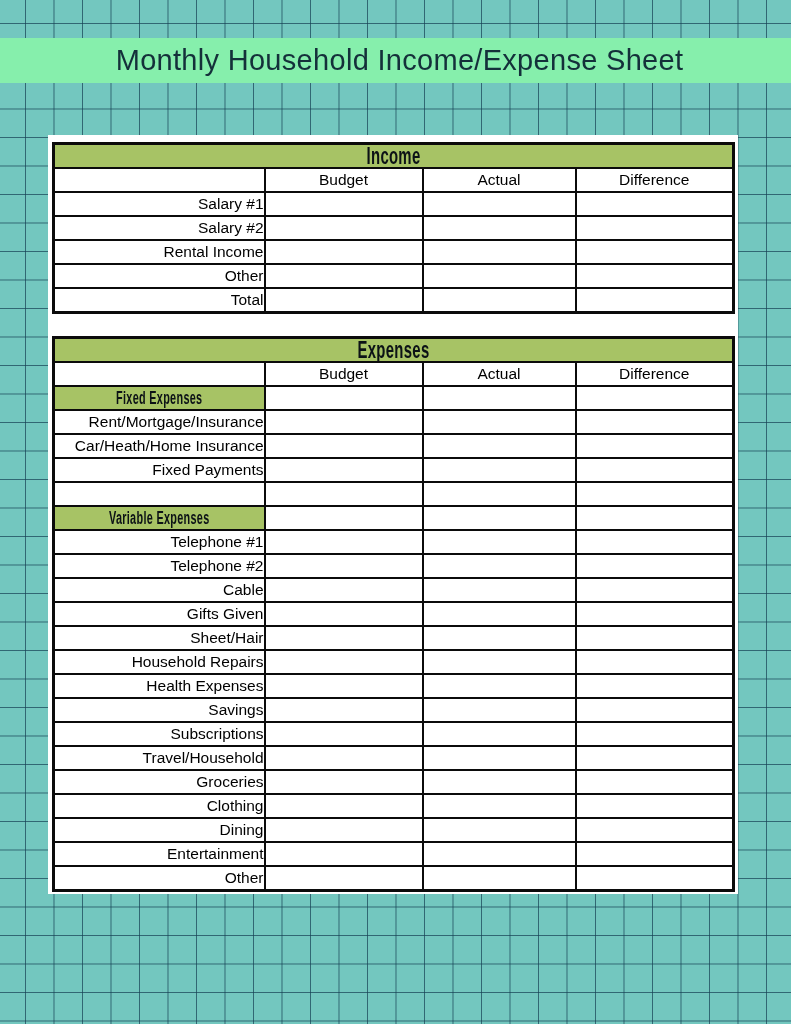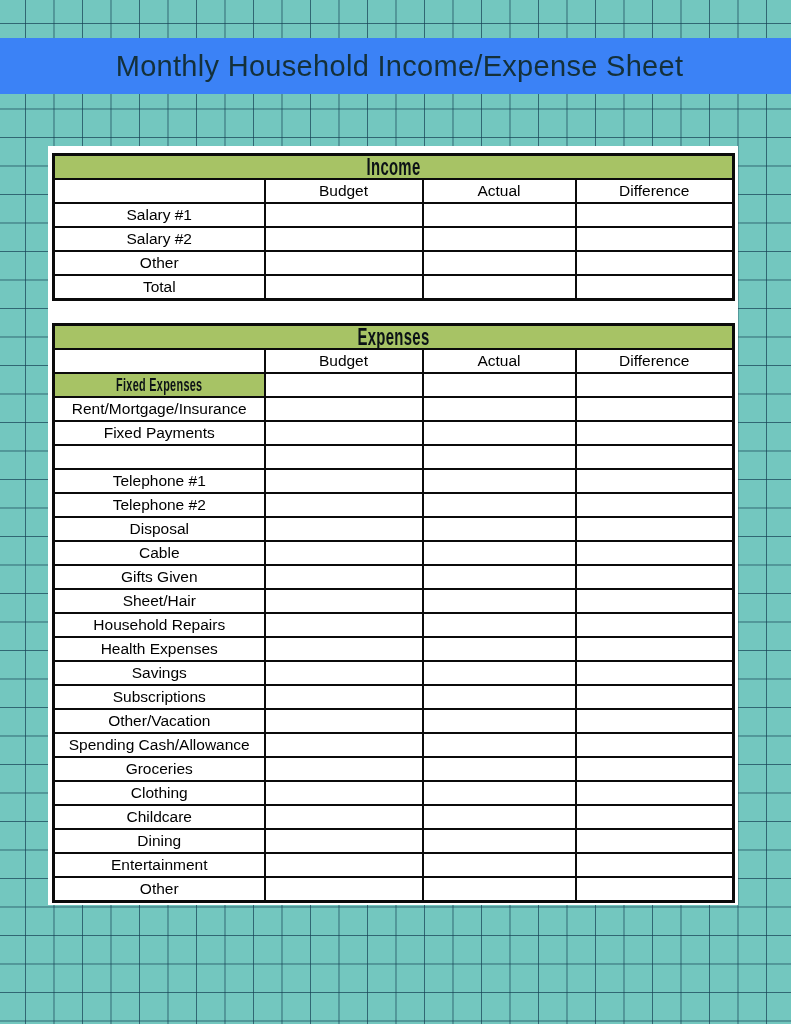--- a/index.html
+++ b/index.html
@@ -13,22 +13,22 @@
     background-color: #73c7bf;
     background-image:
       linear-gradient(to right, rgba(23,66,85,0.72) 1px, transparent 1px),
       linear-gradient(to bottom, rgba(23,66,85,0.72) 1px, transparent 1px);
     background-size: 28.5px 28.5px;
     background-position: -3.5px -5.5px;
     font-family: "Liberation Sans", sans-serif;
   }
 
   .title-band {
-    height: 56px;
-    background: #3b82f6;
+    height: 45px;
+    background: #86efac;
     display: flex;
     align-items: center;
     justify-content: center;
     padding-left: 8px;
   }
   .title-text {
     font-size: 29px;
     color: #14303a;
     letter-spacing: 0.3px;
   }
@@ -57,21 +57,21 @@
     color: #000000;
     overflow: hidden;
     white-space: nowrap;
   }
   .col-label { width: 211px; }
   .col-budget { width: 158px; }
   .col-actual { width: 153px; }
   .col-diff { width: 158px; }
 
   .band { background: #a7c365; }
-  .label-cell { text-align: center; padding-left: 6px; }
+  .label-cell { text-align: right; padding-left: 6px; }
   .colhead { text-align: center; }
 
   .condensed {
     display: block;
     text-align: center;
     font-weight: 700;
     transform: scaleX(0.62);
     transform-origin: 50% 50%;
     color: #0c1216;
     letter-spacing: 0.5px;
@@ -117,20 +117,26 @@
         <td></td>
         <td></td>
       </tr>
         <tr>
         <td class="label-cell">Salary #2</td>
         <td></td>
         <td></td>
         <td></td>
       </tr>
         <tr>
+        <td class="label-cell">Rental Income</td>
+        <td></td>
+        <td></td>
+        <td></td>
+      </tr>
+        <tr>
         <td class="label-cell">Other</td>
         <td></td>
         <td></td>
         <td></td>
       </tr>
         <tr>
         <td class="label-cell">Total</td>
         <td></td>
         <td></td>
         <td></td>
@@ -171,54 +177,62 @@
       </tr>
     </tbody>
     <tbody>
         <tr>
         <td class="label-cell">Rent/Mortgage/Insurance</td>
         <td></td>
         <td></td>
         <td></td>
       </tr>
         <tr>
+        <td class="label-cell">Car/Heath/Home Insurance</td>
+        <td></td>
+        <td></td>
+        <td></td>
+      </tr>
+        <tr>
         <td class="label-cell">Fixed Payments</td>
         <td></td>
         <td></td>
         <td></td>
       </tr>
       </tbody>
     <tbody>
       <tr>
         <td class="label-cell"></td>
         <td></td>
         <td></td>
         <td></td>
       </tr>
+      <tr>
+        <td class="band">
+          <span class="condensed sm">Variable Expenses</span>
+        </td>
+        <td></td>
+        <td></td>
+        <td></td>
+      </tr>
     </tbody>
     <tbody>
         <tr>
         <td class="label-cell">Telephone #1</td>
         <td></td>
         <td></td>
         <td></td>
       </tr>
         <tr>
         <td class="label-cell">Telephone #2</td>
         <td></td>
         <td></td>
         <td></td>
       </tr>
         <tr>
-        <td class="label-cell">Disposal</td>
-        <td></td>
-        <td></td>
-        <td></td>
-      </tr>
-        <tr>
         <td class="label-cell">Cable</td>
         <td></td>
         <td></td>
         <td></td>
       </tr>
         <tr>
         <td class="label-cell">Gifts Given</td>
         <td></td>
         <td></td>
         <td></td>
@@ -247,45 +261,33 @@
         <td></td>
         <td></td>
       </tr>
         <tr>
         <td class="label-cell">Subscriptions</td>
         <td></td>
         <td></td>
         <td></td>
       </tr>
         <tr>
-        <td class="label-cell">Other/Vacation</td>
-        <td></td>
-        <td></td>
-        <td></td>
-      </tr>
-        <tr>
-        <td class="label-cell">Spending Cash/Allowance</td>
+        <td class="label-cell">Travel/Household</td>
         <td></td>
         <td></td>
         <td></td>
       </tr>
         <tr>
         <td class="label-cell">Groceries</td>
         <td></td>
         <td></td>
         <td></td>
       </tr>
         <tr>
         <td class="label-cell">Clothing</td>
-        <td></td>
-        <td></td>
-        <td></td>
-      </tr>
-        <tr>
-        <td class="label-cell">Childcare</td>
         <td></td>
         <td></td>
         <td></td>
       </tr>
         <tr>
         <td class="label-cell">Dining</td>
         <td></td>
         <td></td>
         <td></td>
       </tr>

